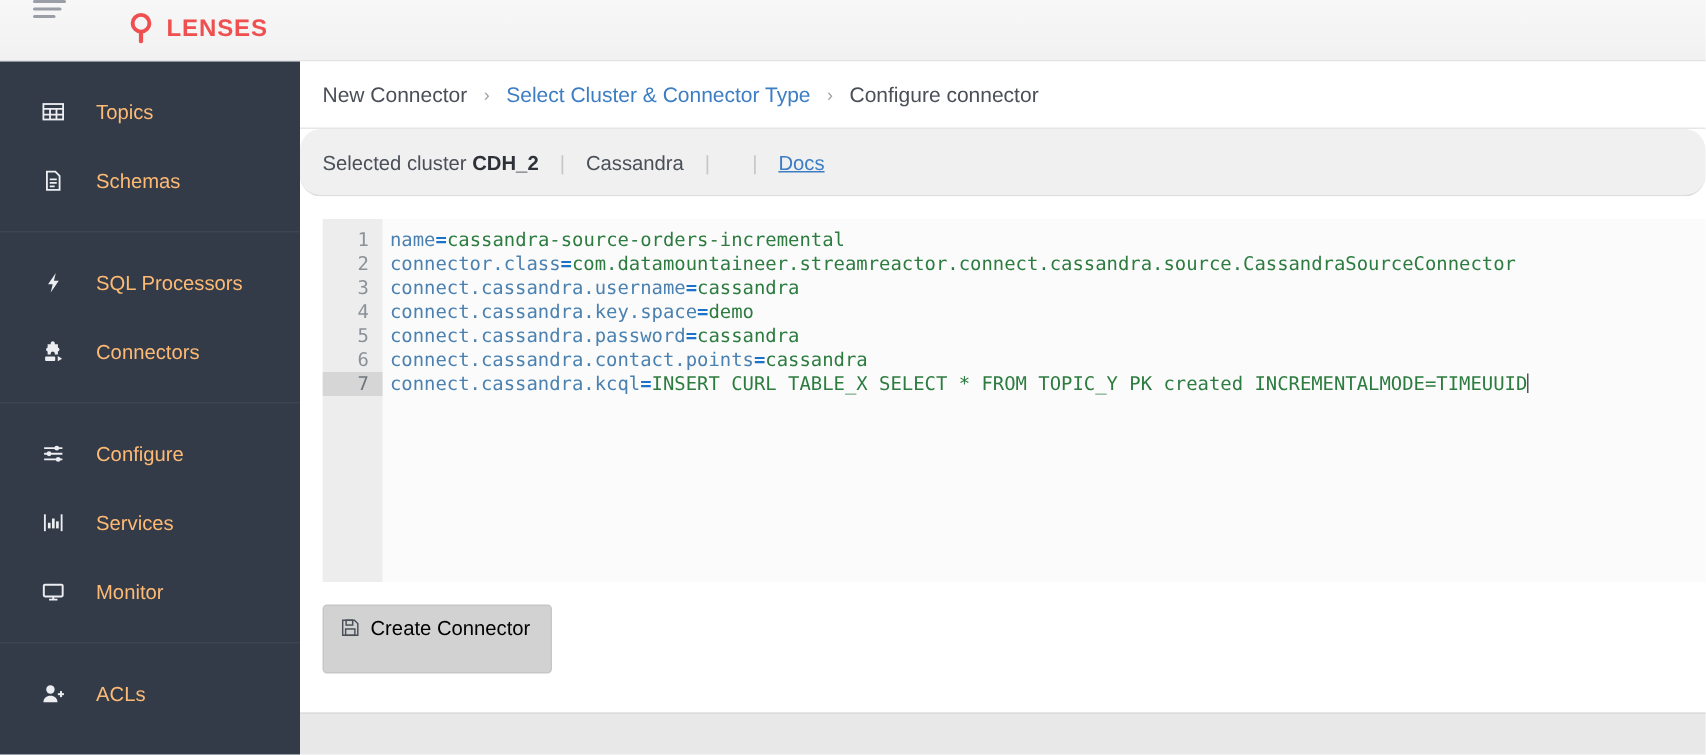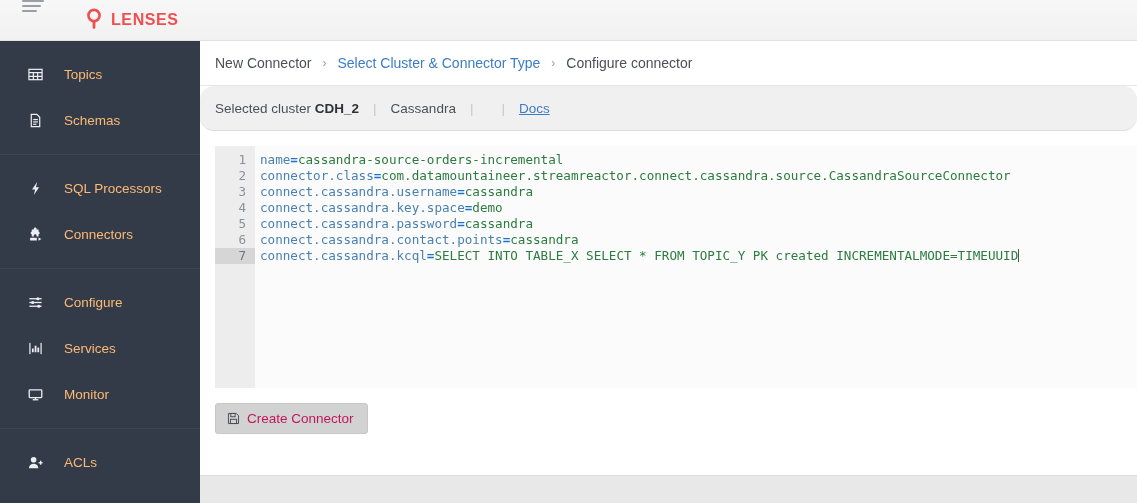--- a/index.html
+++ b/index.html
@@ -207,23 +207,23 @@
   }
 
   .btn-row { margin: 15px 0 0 15px; }
   .btn {
     display: inline-flex;
     align-items: center;
     gap: 7px;
     background: #d2d2d2;
     border: 1px solid #c7c7c7;
     border-radius: 3px;
-    padding: 7px 13px 7px 11px;
+    padding: 7px 13px 22px 11px;
     font-size: 13.5px;
-    color: #be185d;
+    color: #000000;
     cursor: pointer;
     box-sizing: border-box;
   }
   .btn .svg-ico { display: flex; align-items: center; color: #4a4f58; }
 
   
   .footer {
     position: absolute;
     top: 475px; left: 200px;
     width: 937px;
@@ -387,21 +387,21 @@
         <div class="ln">6</div>
         <div class="ln active">7</div>
       </div>
     <div class="code" id="codearea">
         <div class="cl"><span class="tk-key">name</span><span class="tk-eq">=</span><span class="tk-val">cassandra-source-orders-incremental</span></div>
         <div class="cl"><span class="tk-key">connector.class</span><span class="tk-eq">=</span><span class="tk-val">com.datamountaineer.streamreactor.connect.cassandra.source.CassandraSourceConnector</span></div>
         <div class="cl"><span class="tk-key">connect.cassandra.username</span><span class="tk-eq">=</span><span class="tk-val">cassandra</span></div>
         <div class="cl"><span class="tk-key">connect.cassandra.key.space</span><span class="tk-eq">=</span><span class="tk-val">demo</span></div>
         <div class="cl"><span class="tk-key">connect.cassandra.password</span><span class="tk-eq">=</span><span class="tk-val">cassandra</span></div>
         <div class="cl"><span class="tk-key">connect.cassandra.contact.points</span><span class="tk-eq">=</span><span class="tk-val">cassandra</span></div>
-        <div class="cl"><span class="tk-key">connect.cassandra.kcql</span><span class="tk-eq">=</span><span class="tk-val">SELECT INTO TABLE_X SELECT * FROM TOPIC_Y PK created INCREMENTALMODE=TIMEUUID</span><span class="caret"></span></div>
+        <div class="cl"><span class="tk-key">connect.cassandra.kcql</span><span class="tk-eq">=</span><span class="tk-val">INSERT CURL TABLE_X SELECT * FROM TOPIC_Y PK created INCREMENTALMODE=TIMEUUID</span><span class="caret"></span></div>
       </div>
   </div>
 
 
   <div class="btn-row">
     <button class="btn">
       <span class="svg-ico">
         <svg width="13" height="13" viewBox="0 0 16 16" fill="none" stroke="currentColor" stroke-width="1.2">
           <path d="M1.8 1.8h9.6L14.2 4.6v9.6H1.8z"></path>
           <rect x="4.6" y="1.8" width="5.4" height="4"></rect>

